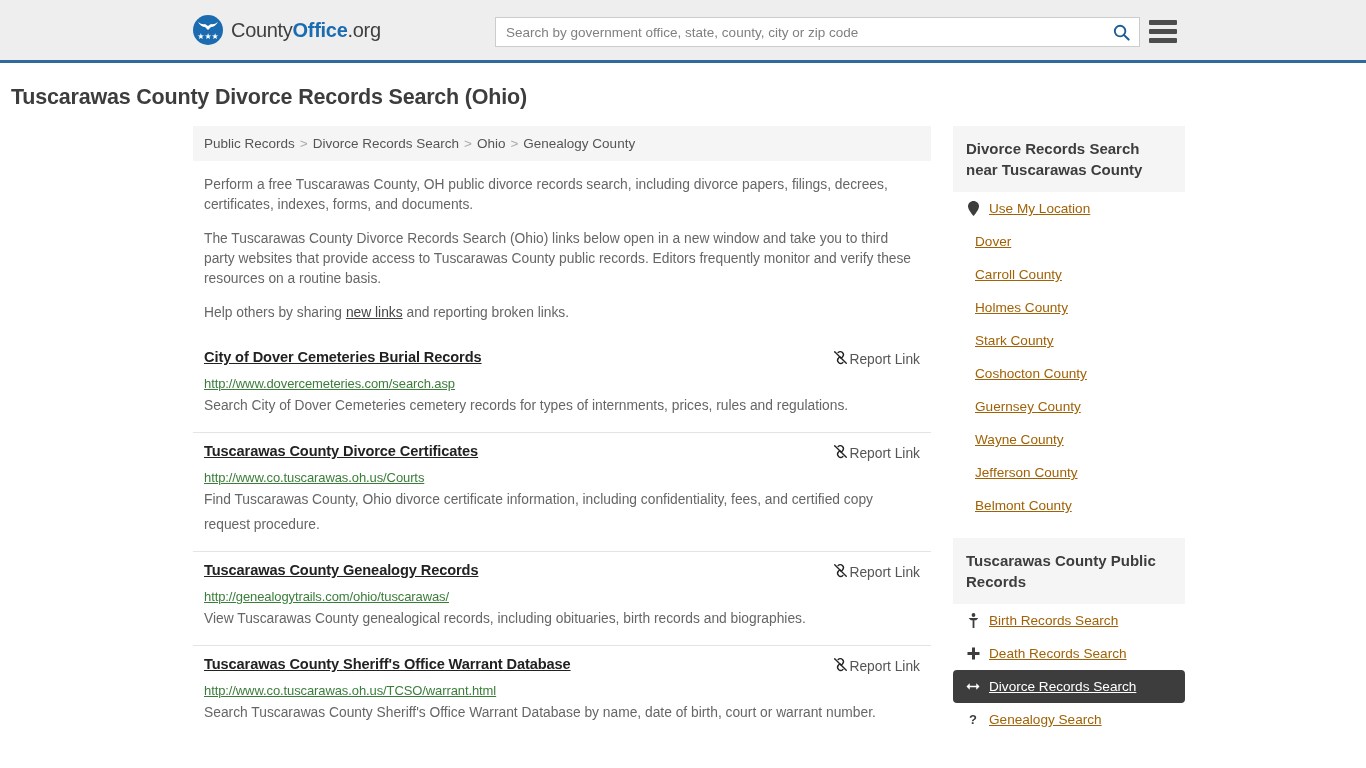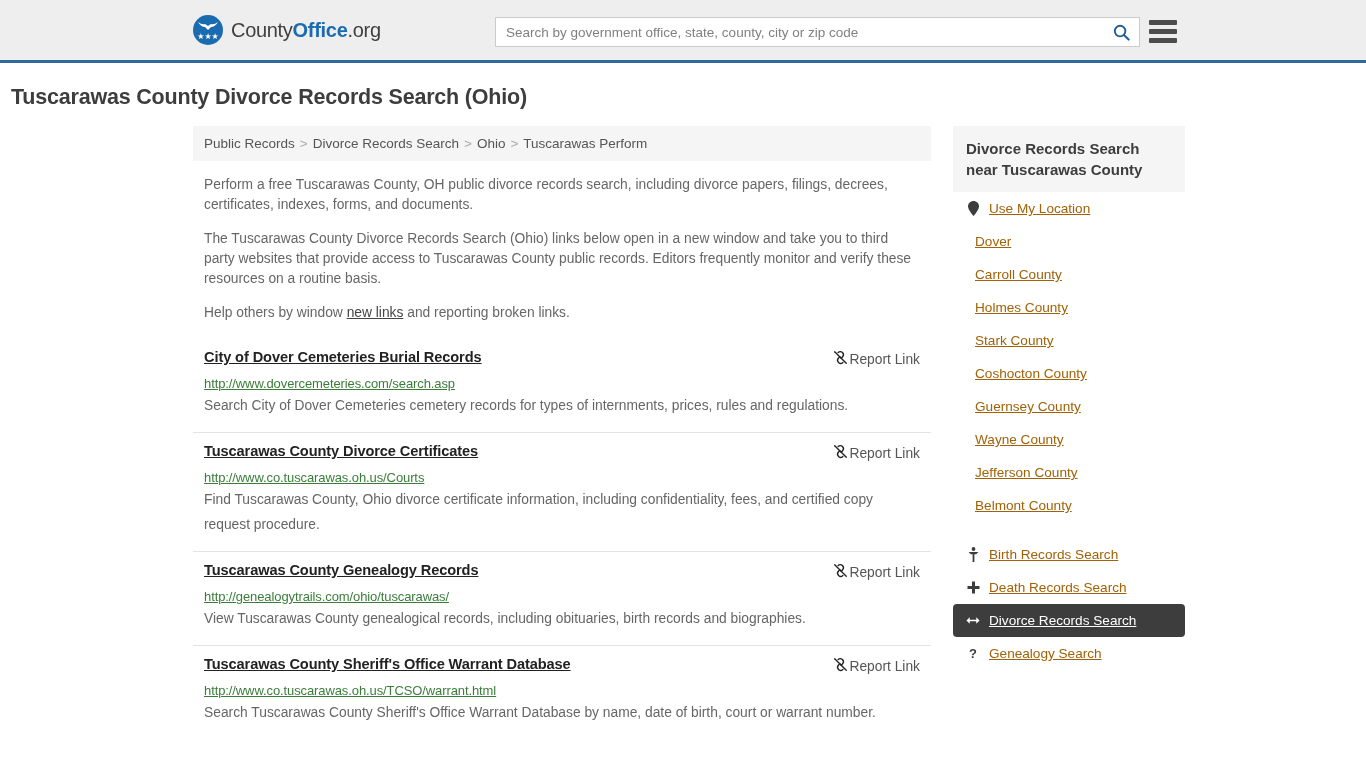--- a/index.html
+++ b/index.html
@@ -272,26 +272,26 @@
   </div>
 </div>
 
 <div id="page">
   <h1 id="page-title">Tuscarawas County Divorce Records Search (Ohio)</h1>
 
   <div id="content-row">
 
     <div id="main-col">
 
-      <div id="breadcrumb"><a href="#">Public Records</a><span class="sep">&gt;</span><a href="#">Divorce Records Search</a><span class="sep">&gt;</span><a href="#">Ohio</a><span class="sep">&gt;</span><a href="#">Tuscarawas Perform</a></div>
+      <div id="breadcrumb"><a href="#">Public Records</a><span class="sep">&gt;</span><a href="#">Divorce Records Search</a><span class="sep">&gt;</span><a href="#">Ohio</a><span class="sep">&gt;</span><a href="#">Genealogy County</a></div>
 
       <p class="intro">Perform a free Tuscarawas County, OH public divorce records search, including divorce papers, filings, decrees, certificates, indexes, forms, and documents.</p>
       <p class="intro">The Tuscarawas County Divorce Records Search (Ohio) links below open in a new window and take you to third party websites that provide access to Tuscarawas County public records. Editors frequently monitor and verify these resources on a routine basis.</p>
       <p class="intro">
-        <span>Help others by window </span><a href="#">new links</a><span> and reporting broken links.</span>
+        <span>Help others by sharing </span><a href="#">new links</a><span> and reporting broken links.</span>
       </p>
 
       <div id="results">
           <div class="result">
             <div class="result-head">
               <a class="result-title" href="#">City of Dover Cemeteries Burial Records</a>
               <div class="report-link">
                 <span><svg width="17" height="17" viewBox="0 0 20 20" aria-hidden="true">
                     <path d="M3.2 3.2 L16.8 16.8" stroke="#222" stroke-width="1.6" stroke-linecap="round" fill="none"></path>
                     <path d="M7.2 4.2 a3.6 3.6 0 0 1 5.1 5.1 l-1.6 1.6" stroke="#222" stroke-width="1.6" fill="none" stroke-linecap="round"></path>
@@ -417,20 +417,21 @@
             <li>
               <div class="side-link-row">
                 <span class="sicon" style="width: 0px; flex-basis: 0px;"></span>
                 <a href="#">Belmont County</a>
               </div>
             </li>
           </ul>
       </div>
 
       <div class="side-section">
+        <div class="side-box-head">Tuscarawas County Public Records</div>
         <ul class="side-list" id="records-list">
             <li>
               <div class="side-link-row">
                 <span class="sicon">
                   <svg width="11" height="15" viewBox="0 0 11 15" aria-hidden="true">
                     <circle cx="5.5" cy="2" r="1.9" fill="currentColor"></circle>
                     <path d="M0.6 5 L10.4 5 L8.2 7.2 L6.4 7.2 L6.4 15 L4.6 15 L4.6 7.2 L2.8 7.2 Z" fill="currentColor"></path>
                   </svg>
                 </span>
                 <a href="#">Birth Records Search</a>

